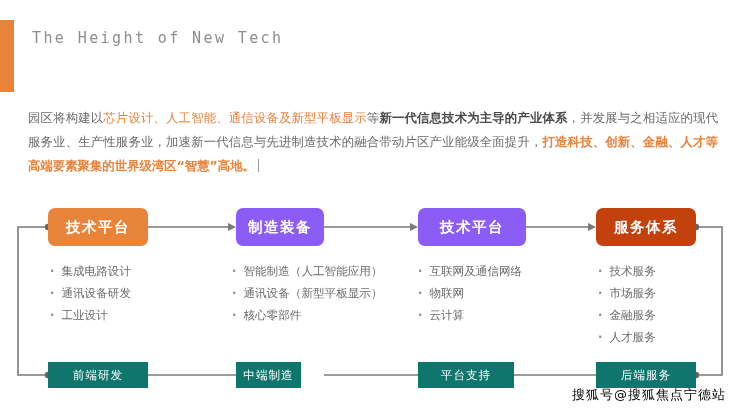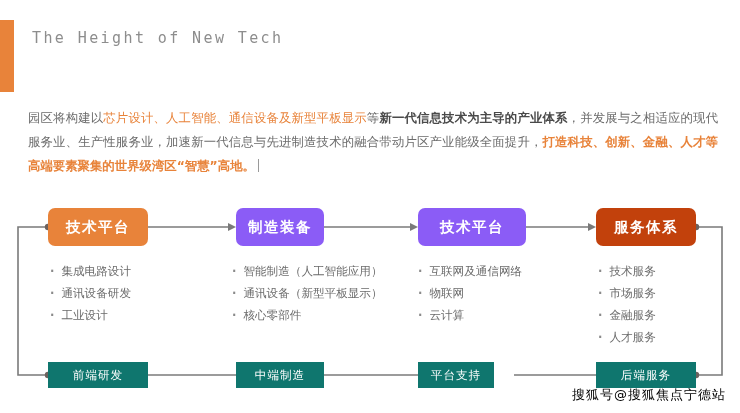--- a/index.html
+++ b/index.html
@@ -69,22 +69,22 @@
   .b3{left:418px;}
   .b4{left:598px;}
 
   .foot{
     position:absolute;top:166px;height:26px;
     background:#0f766e;color:#ffffff;
     display:flex;align-items:center;justify-content:center;
     font-size:11.6px;letter-spacing:1px;
   }
   .f1{left:48px;width:100px;}
-  .f2{left:236px;width:88px;}
-  .f3{left:418px;width:76px;}
+  .f2{left:236px;width:65px;}
+  .f3{left:418px;width:96px;}
   .f4{left:596px;width:100px;}
 
   .watermark{
     position:absolute;right:14px;bottom:9px;
     font-size:13px;color:#000000;letter-spacing:1px;
     white-space:nowrap;
   }
 </style>
 </head>
 <body>

